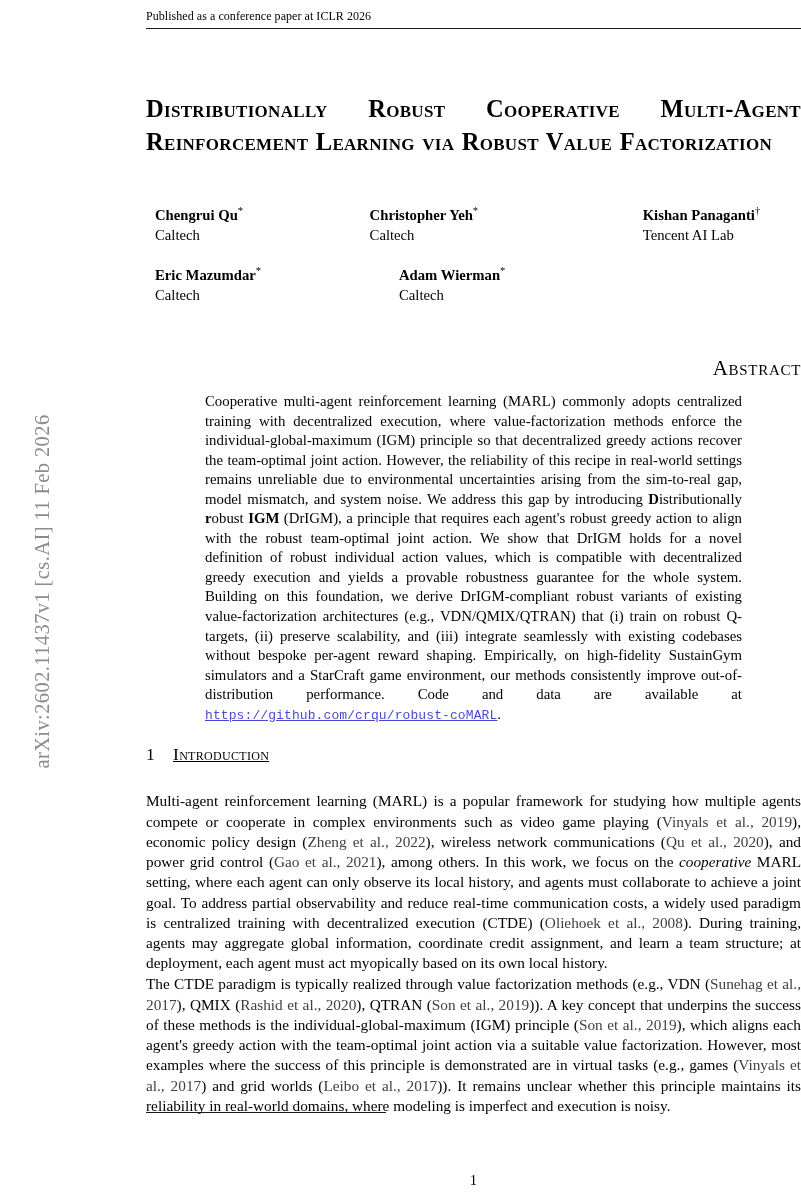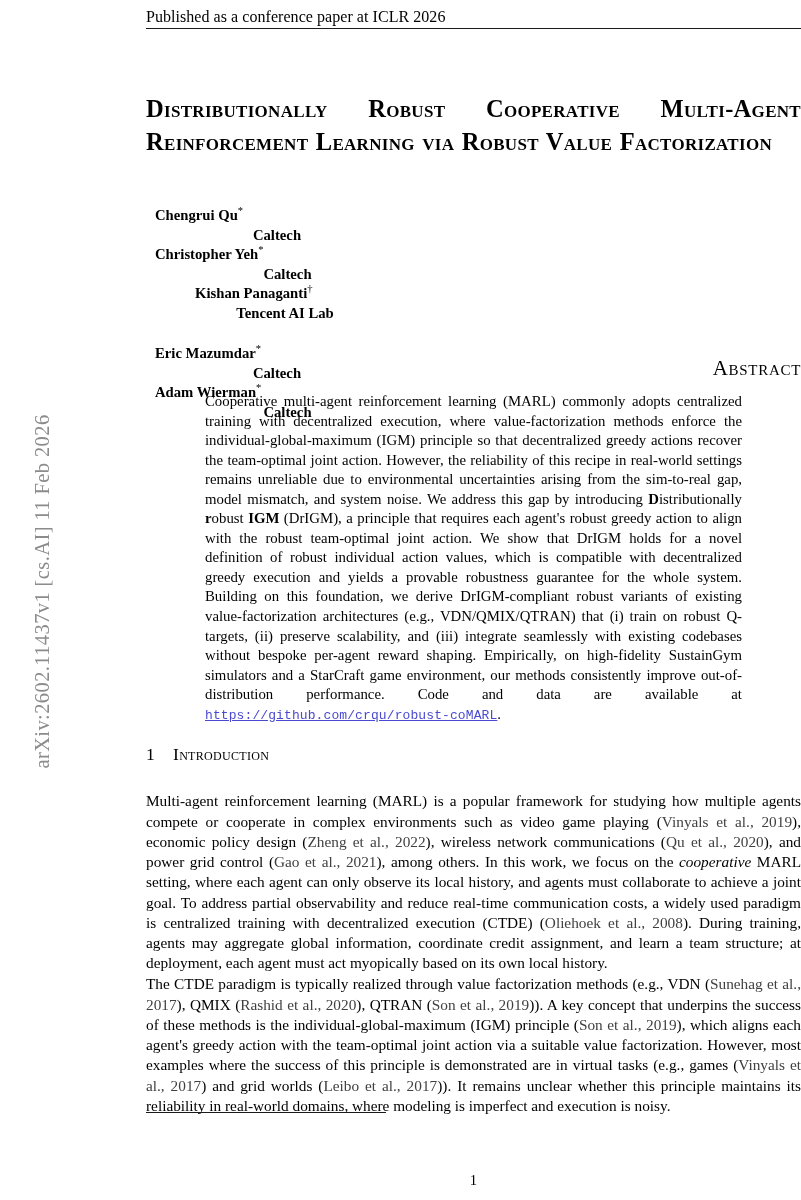--- a/index.html
+++ b/index.html
@@ -42,21 +42,21 @@
   }
 
   
   #runhead {
     position: absolute;
     left: 0;
     top: 8px;
     width: 655px;
   }
   #runhead .rh-text {
-    font-size: 16px;
+    font-size: 12px;
     line-height: 17px;
     letter-spacing: 0.05px;
   }
   #runhead .rh-rule {
     margin-top: 3px;
     border-bottom: 1.3px solid #1a1a1a;
     width: 655px;
   }
 
   
@@ -78,34 +78,32 @@
   #authors {
     position: absolute;
     left: 9px;
     top: 206px;
     width: 646px;
   }
   .author-row {
     display: flex;
     width: 646px;
     margin-bottom: 21px;
-    flex-direction: column;
   }
   .author-block {
     font-size: 14.7px;
     line-height: 19.5px;
   }
   .author-block .aname {
     font-weight: bold;
     white-space: nowrap;
   }
   .author-block .aff {
-    font-weight: bold;
+    font-weight: normal;
     white-space: nowrap;
-    text-align: center;
   }
   sup.mark {
     font-size: 0.72em;
     vertical-align: super;
     line-height: 0;
     font-weight: normal;
   }
   .col-a { width: 244px; }
   .col-b { width: 265px; }
   .col-c { width: 180px; margin-left: 40px; }
@@ -147,20 +145,21 @@
     width: 655px;
     font-size: 17.6px;
     letter-spacing: 0.3px;
   }
   #sec1-heading .secnum {
     display: inline-block;
     width: 27px;
   }
   #sec1-heading .sectitle {
     font-variant: small-caps;
+    text-decoration: underline;
   }
 
   
   .bodypar {
     position: absolute;
     left: 0;
     width: 655px;
     font-size: 15.3px;
     line-height: 20.25px;
     text-align: justify;

